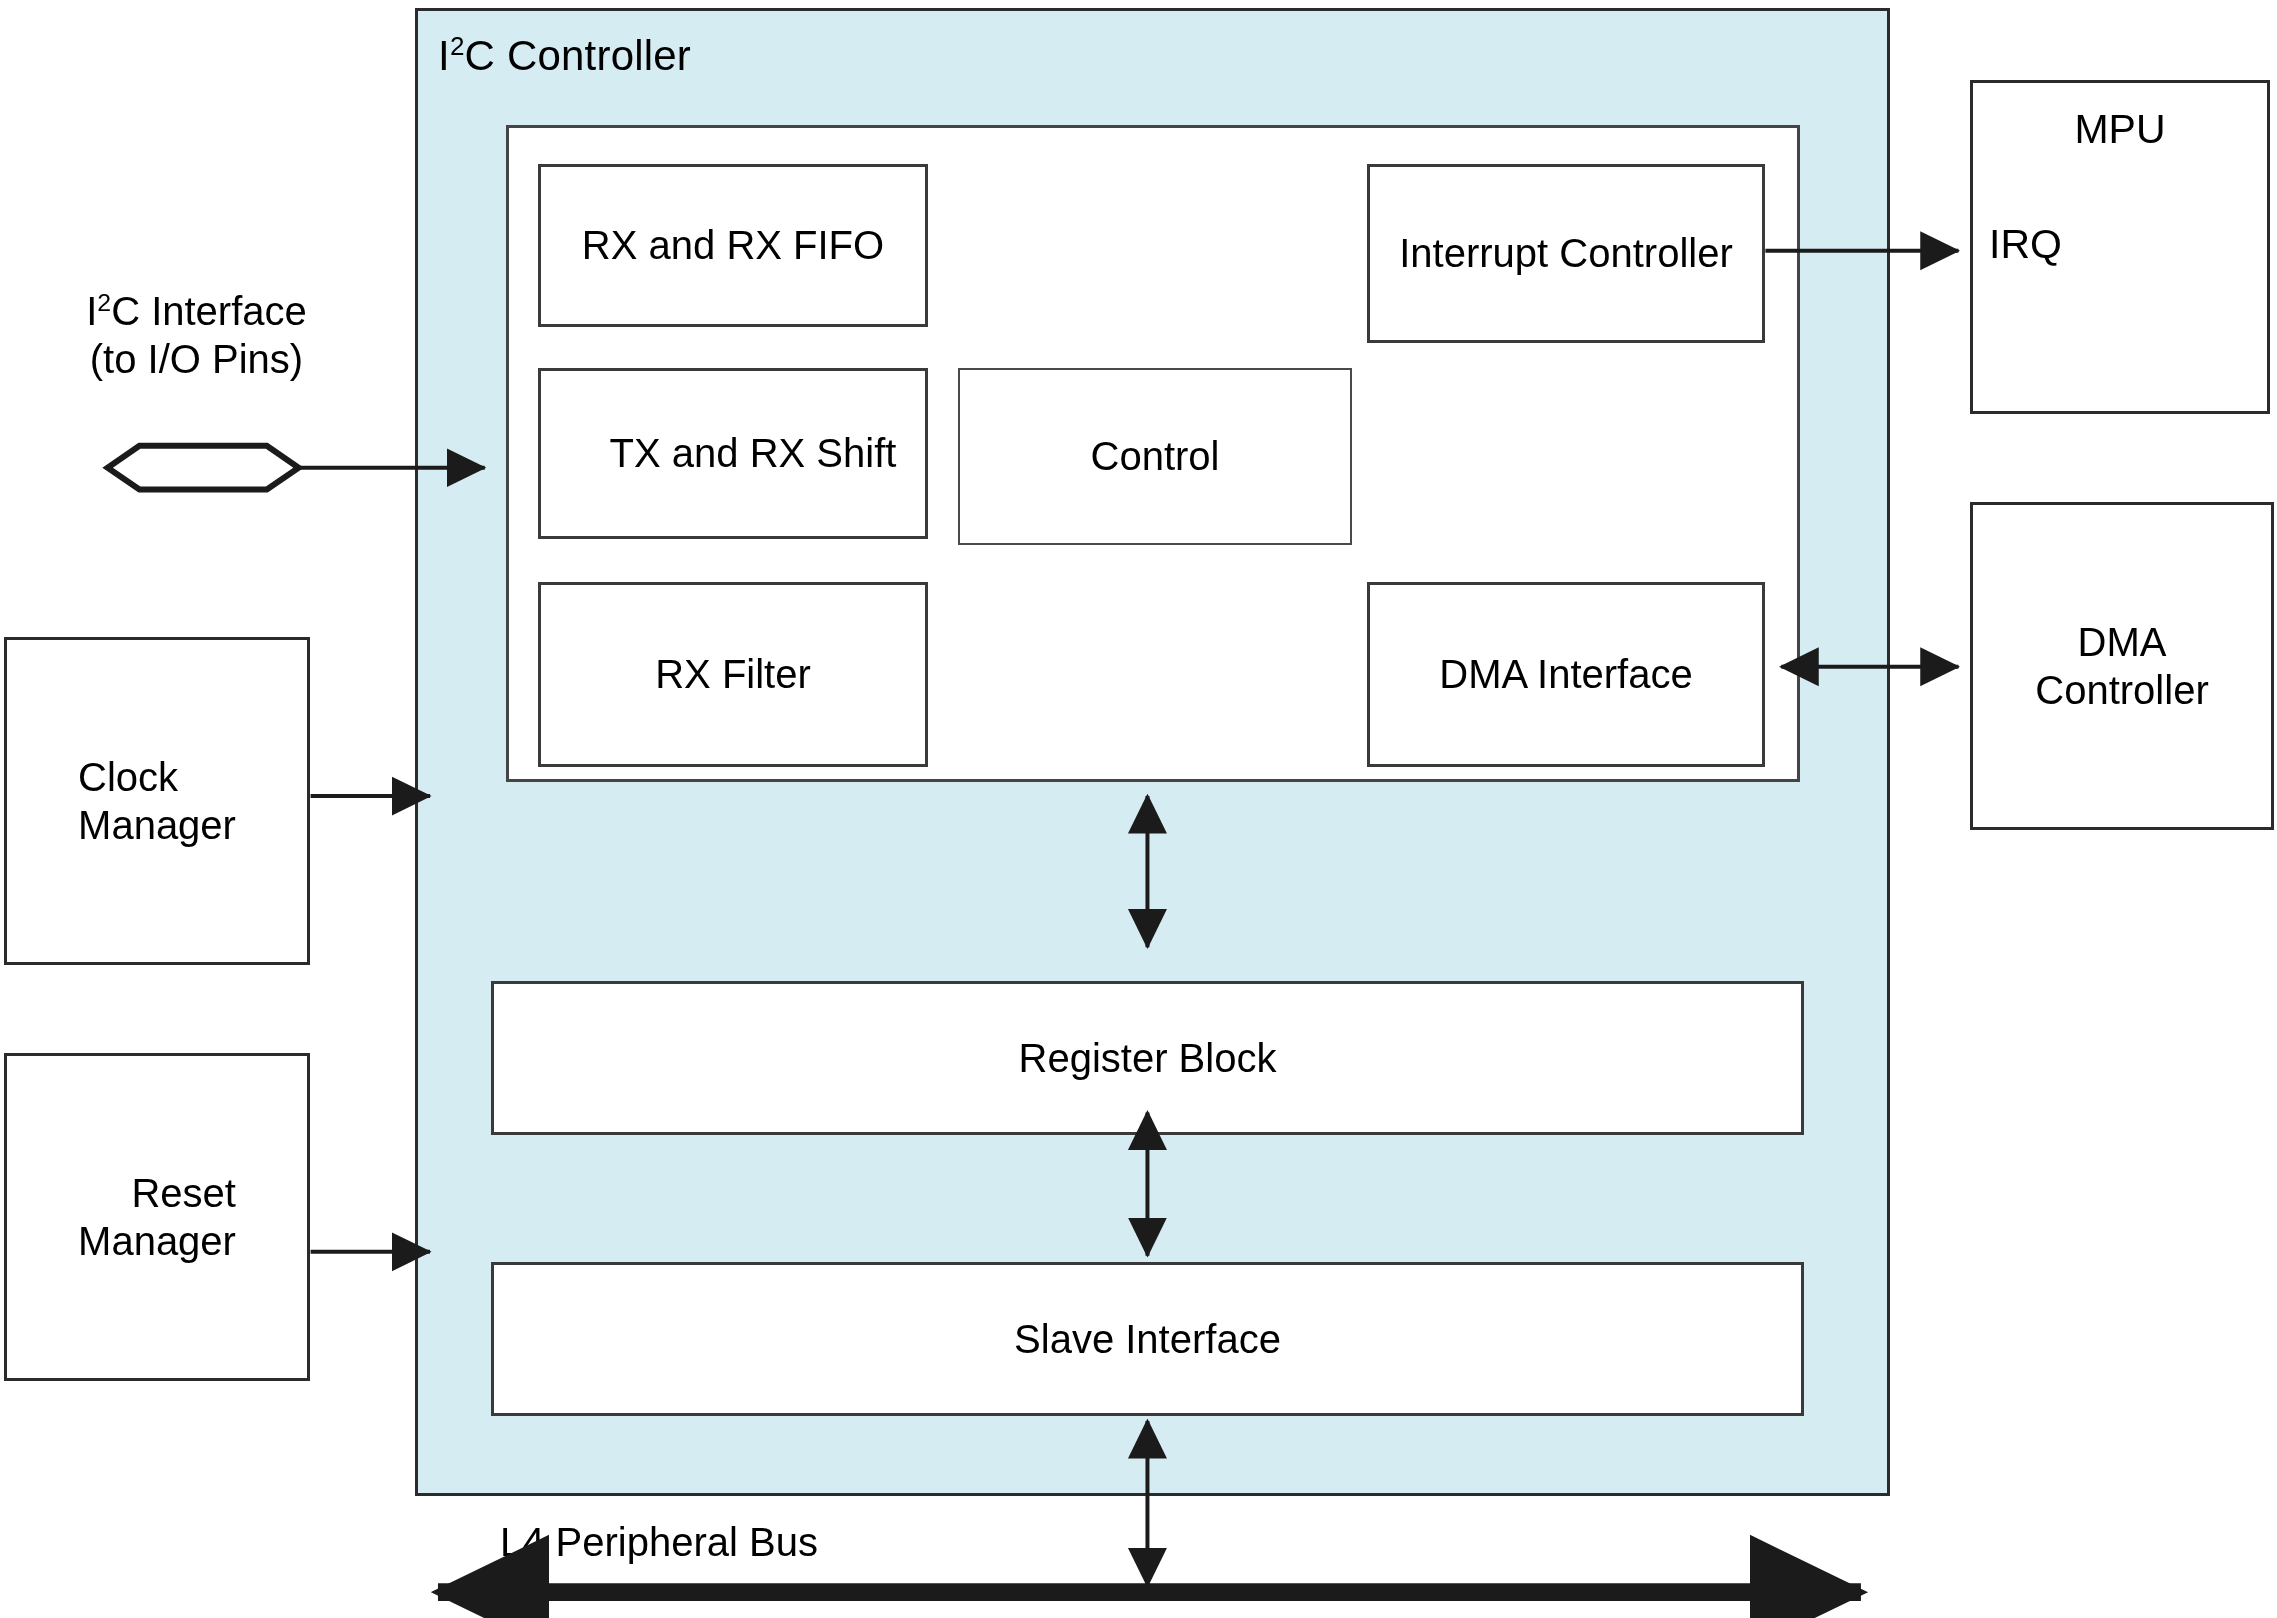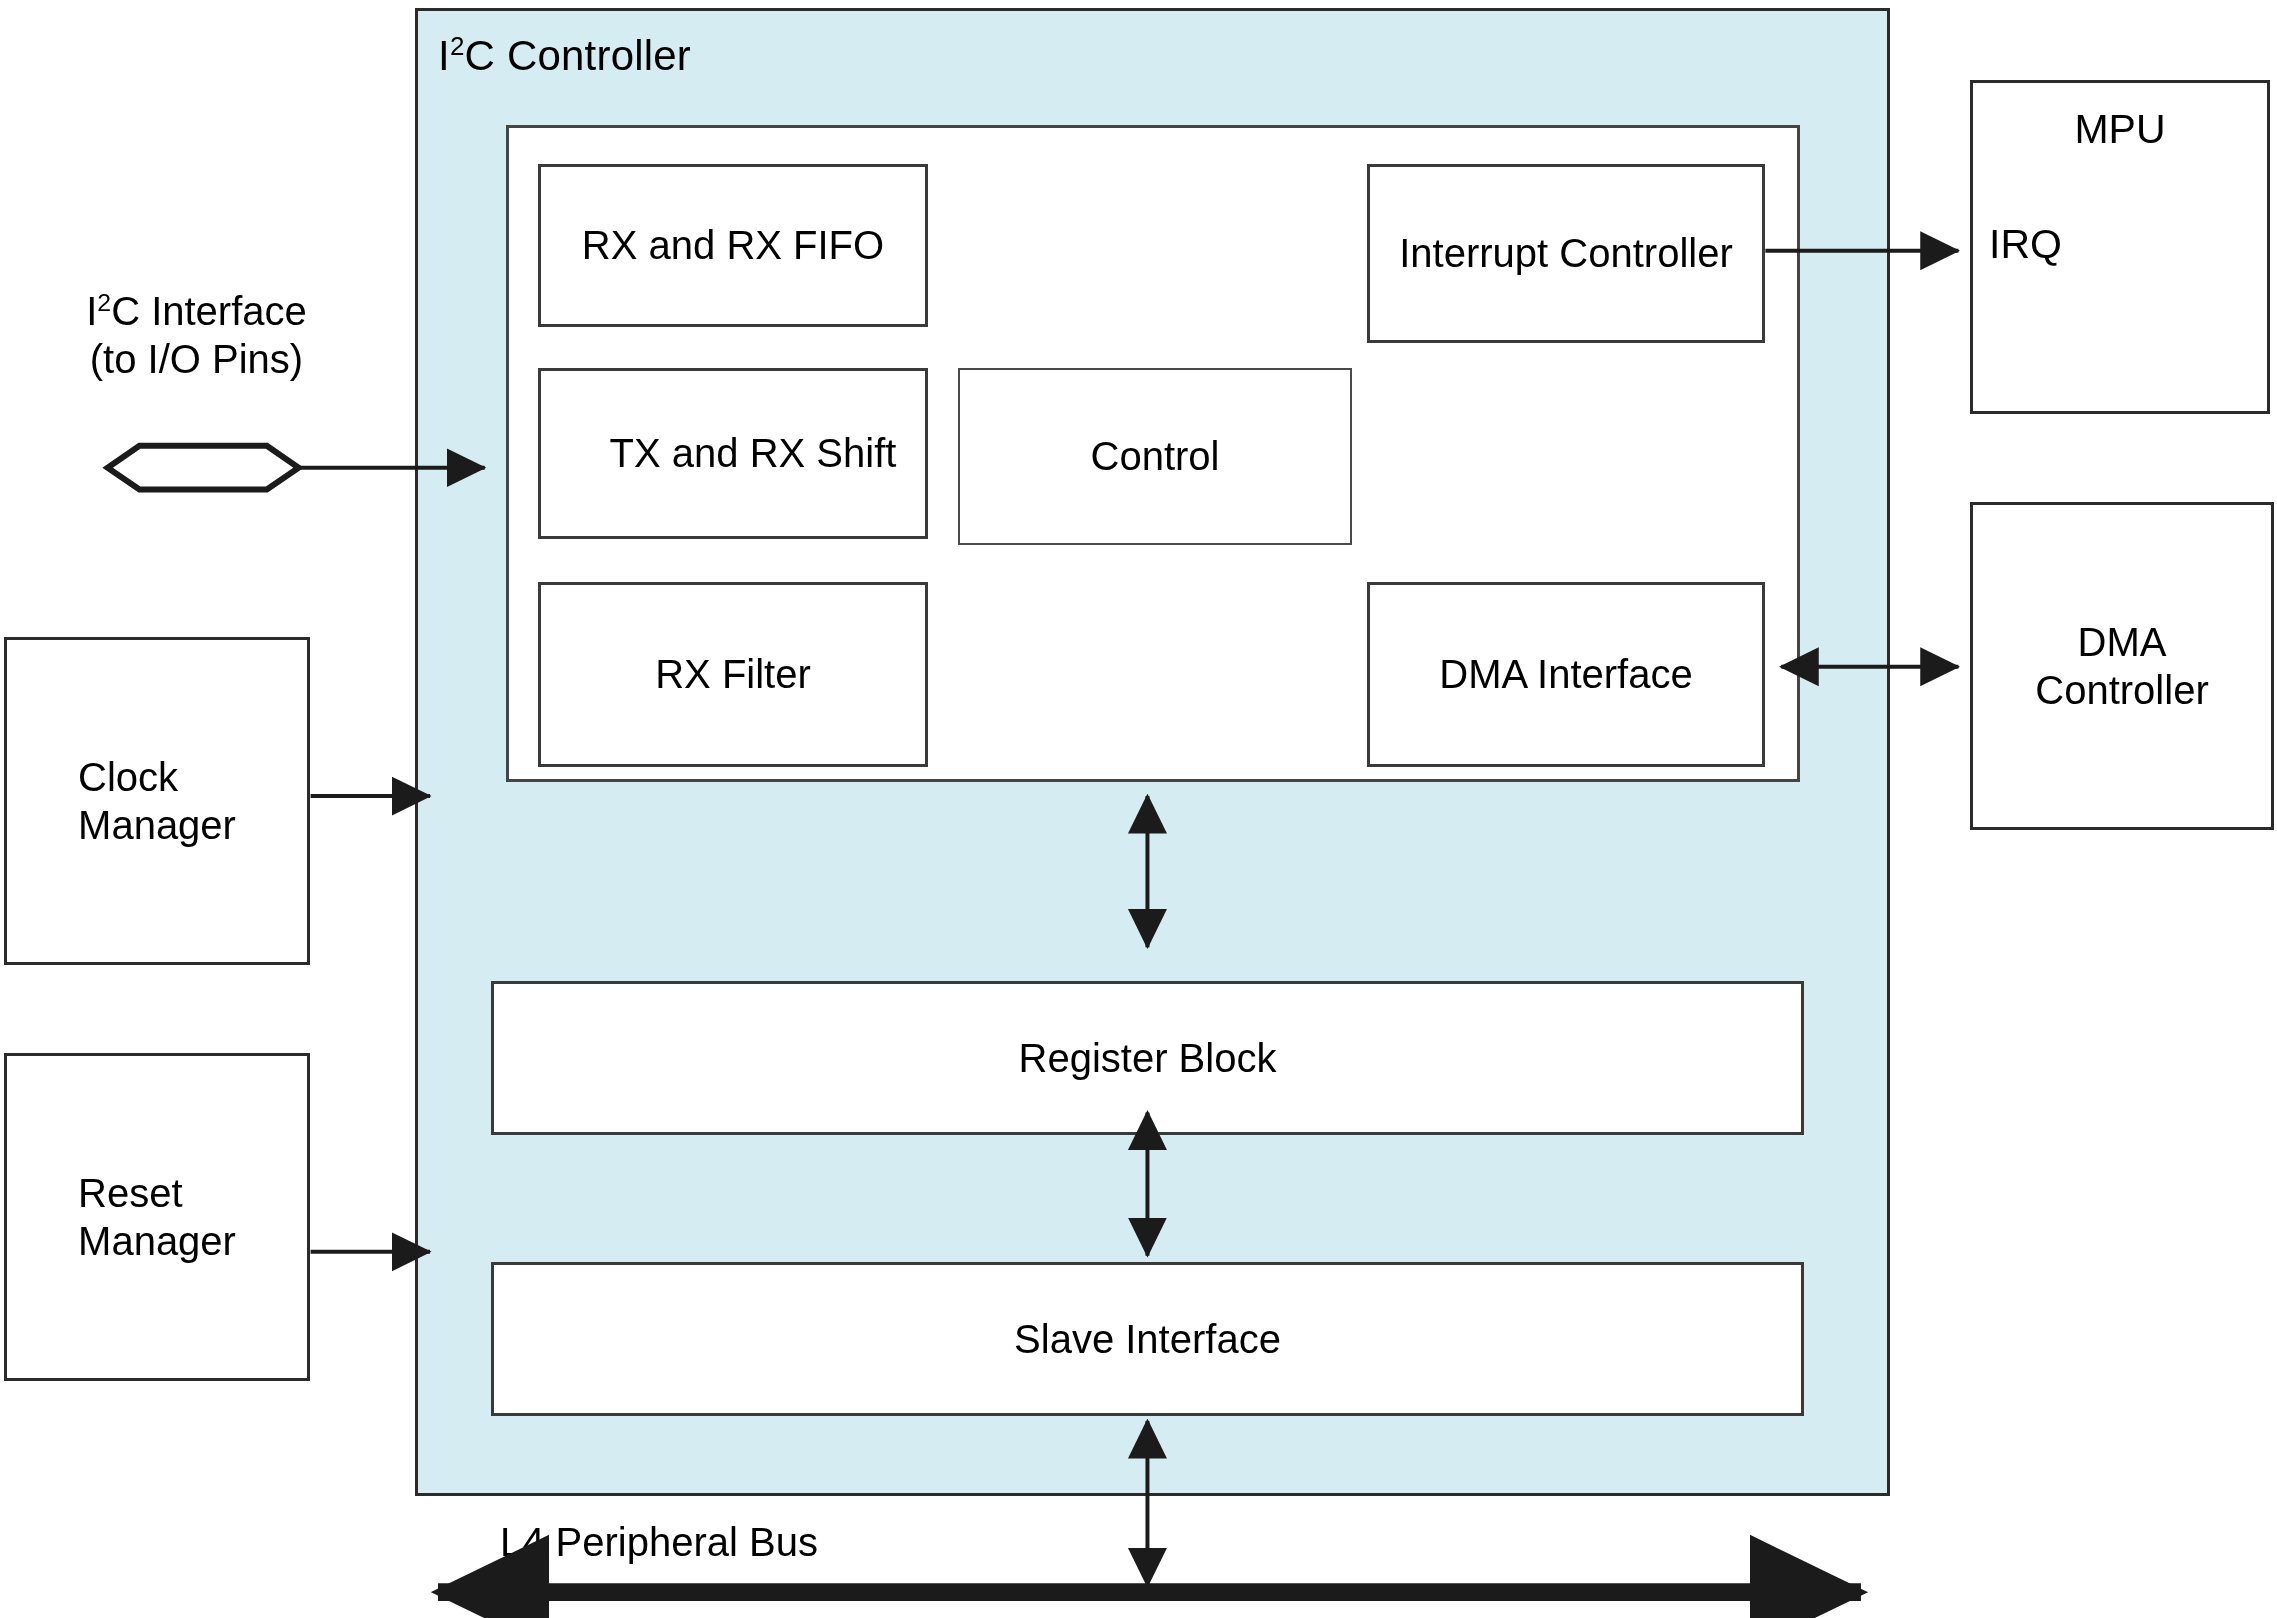--- a/index.html
+++ b/index.html
@@ -108,21 +108,21 @@
   }
   #box-clock {
     left: 4px; top: 637px; width: 306px; height: 328px;
     display: flex; align-items: center; justify-content: center;
     text-align: left;
     position: absolute;
   }
   #box-reset {
     left: 4px; top: 1053px; width: 306px; height: 328px;
     display: flex; align-items: center; justify-content: center;
-    text-align: left;
+    text-align: right;
     position: absolute;
   }
 
   
   #i2c-label {
     left: 52px; top: 287px; width: 289px;
     text-align: center;
     font-size: 40px;
     line-height: 1.2;
   }

